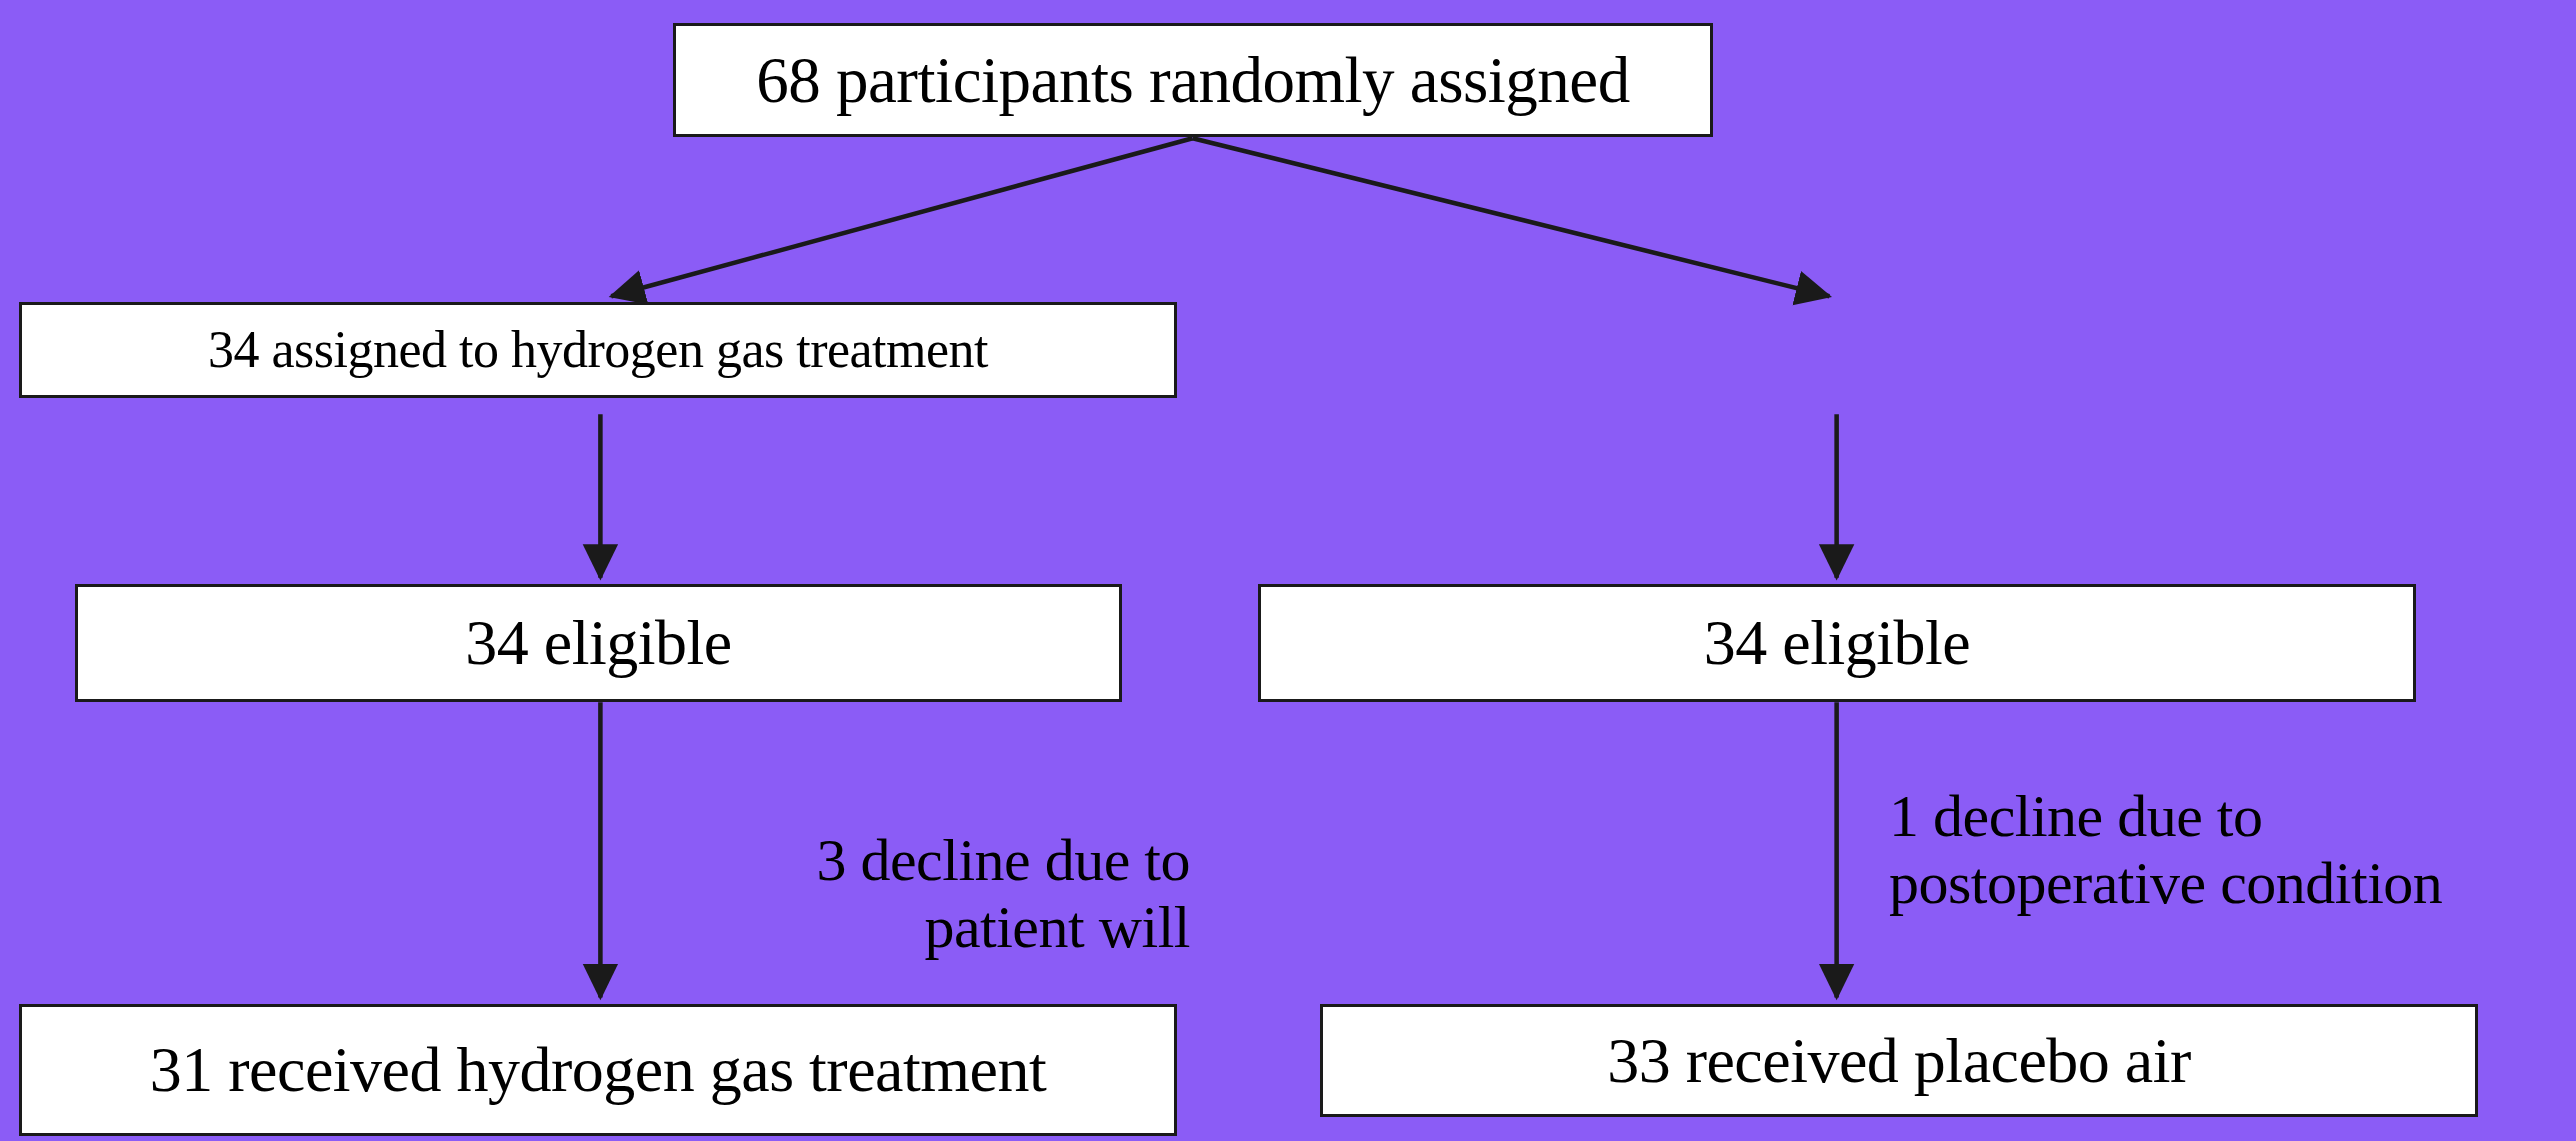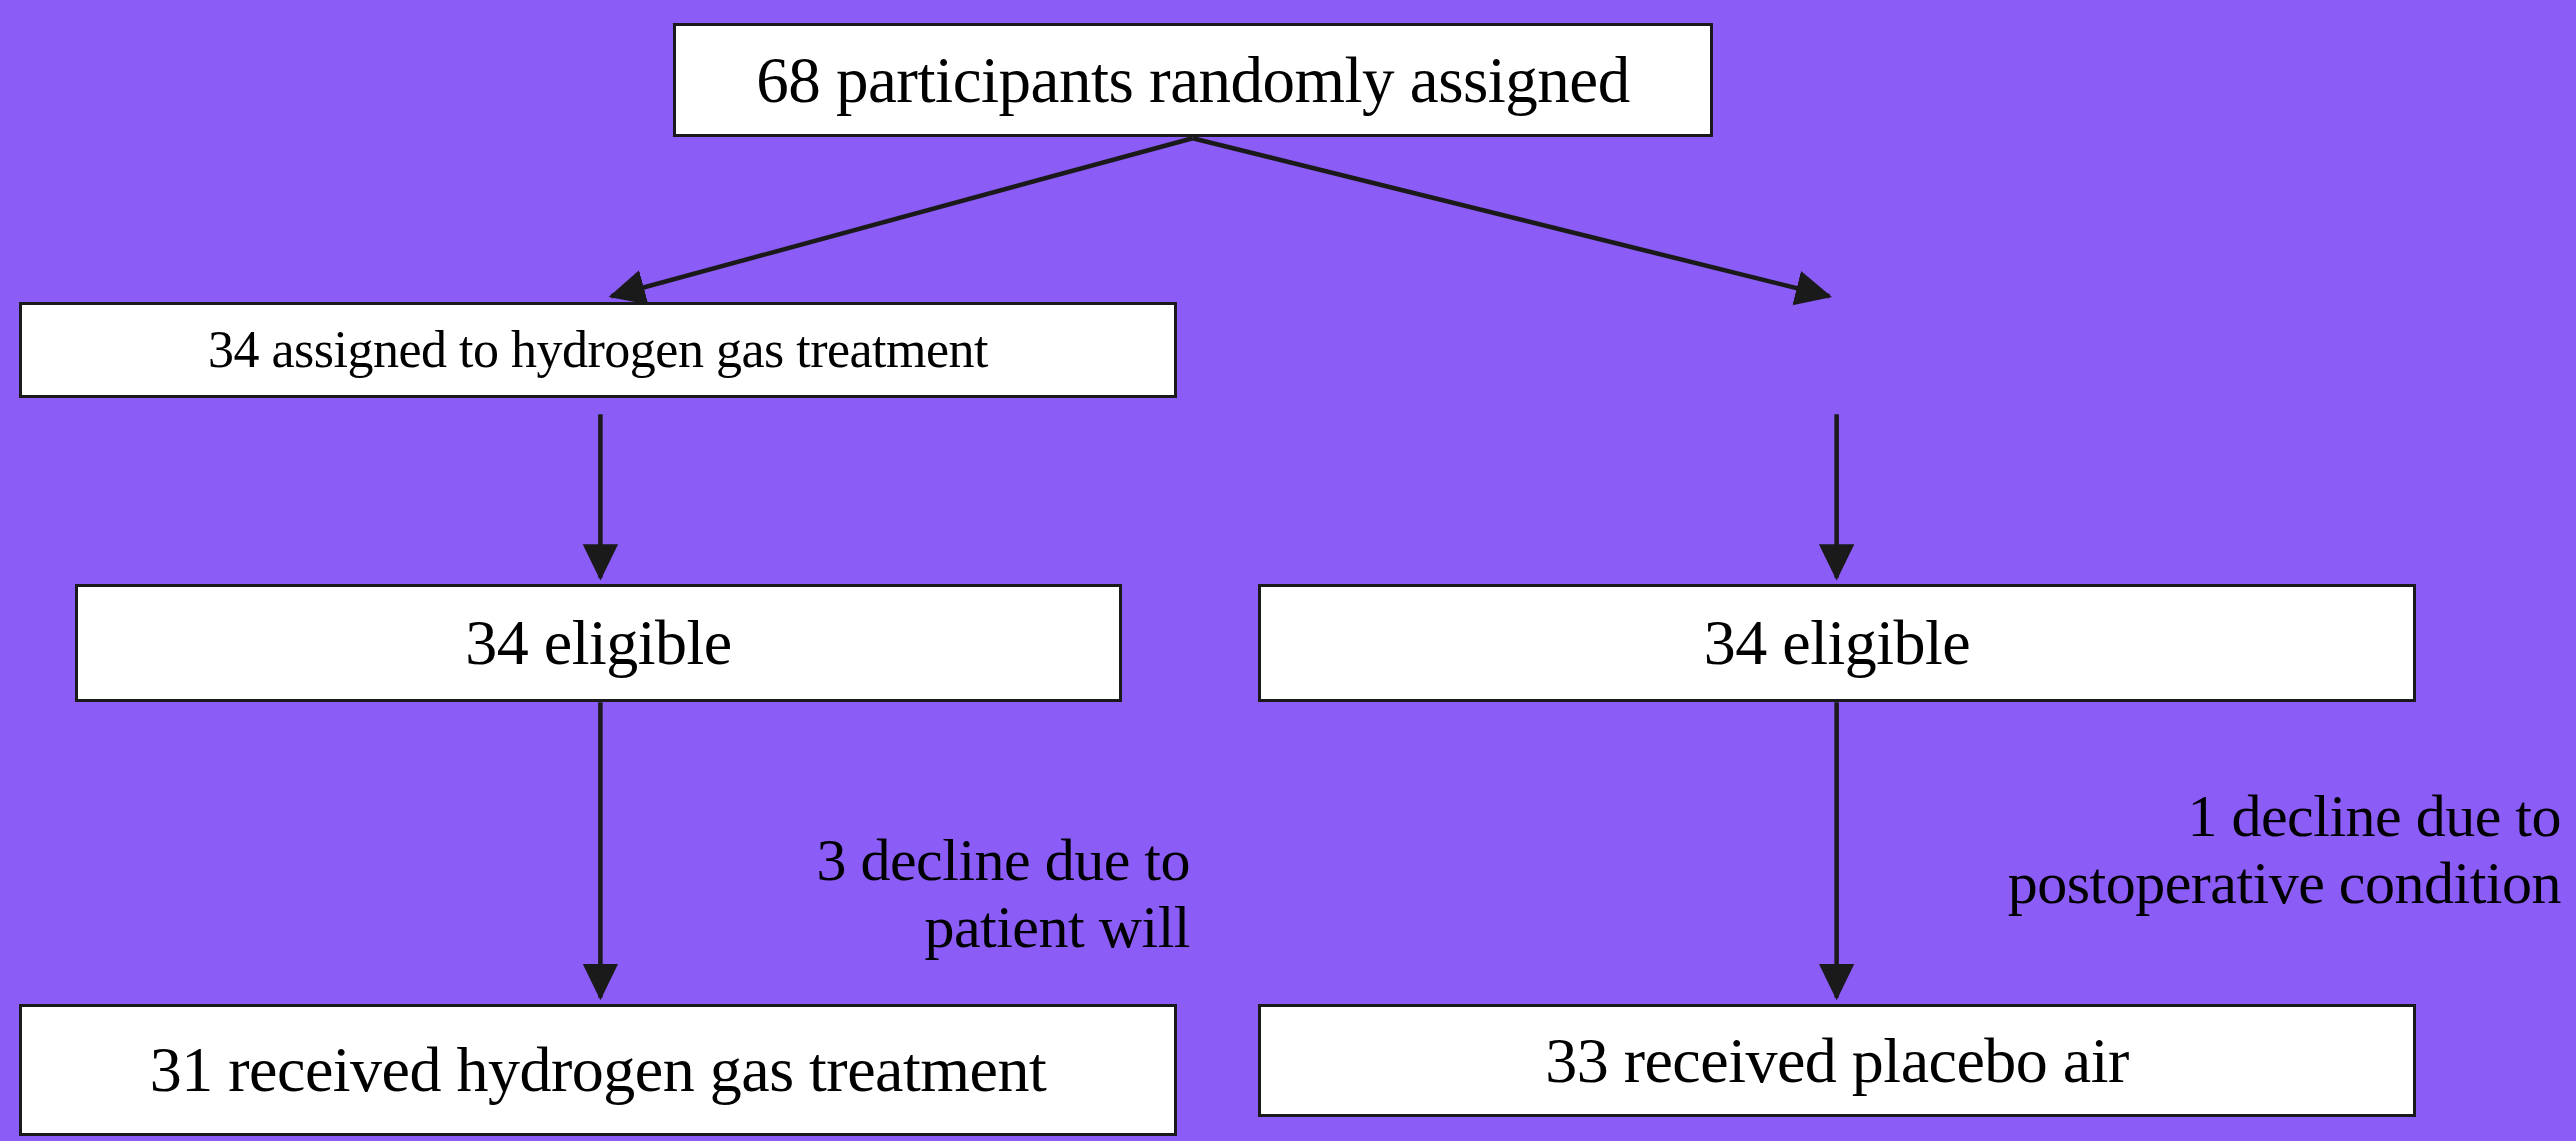--- a/index.html
+++ b/index.html
@@ -53,25 +53,25 @@
     pointer-events: none;
   }
 
   
   #box-top      { left: 673px;  top: 23px;   width: 1040px; height: 114px; font-size: 65px; }
   #box-l2-left  { left: 19px;   top: 302px;  width: 1158px; height: 96px; font-size: 52px; }
   #box-l2-right { left: 1258px; top: 302px;  width: 1158px; height: 113px; font-size: 64px; }
   #box-l3-left  { left: 75px;   top: 584px;  width: 1047px; height: 118px; font-size: 64px; }
   #box-l3-right { left: 1258px; top: 584px;  width: 1158px; height: 118px; font-size: 64px; }
   #box-l4-left  { left: 19px;   top: 1004px; width: 1158px; height: 132px; font-size: 64px; }
-  #box-l4-right { left: 1258px; top: 1004px; width: 1158px; height: 113px; font-size: 64px; }
+  #box-l4-right { left: 1320px; top: 1004px; width: 1158px; height: 113px; font-size: 64px; }
 
   
   #anno-left  { left: 618px;  top: 827px; width: 572px;  font-size: 60px; }
-  #anno-right { left: 1889px; top: 783px; width: 672px;  font-size: 60px; text-align: right; }
+  #anno-right { left: 1889px; top: 783px; width: 672px;  font-size: 60px; }
 </style>
 </head>
 <body>
 
 <div id="canvas">
 
   <svg id="edges" viewBox="0 0 2836 1257" xmlns="http://www.w3.org/2000/svg">
     <defs>
       <marker id="arrowhead" markerWidth="9" markerHeight="9" refX="7.4" refY="4.5" orient="auto" markerUnits="strokeWidth">
         <path d="M0,0.6 L8,4.5 L0,8.4 z" fill="#1a1a1a"></path>

